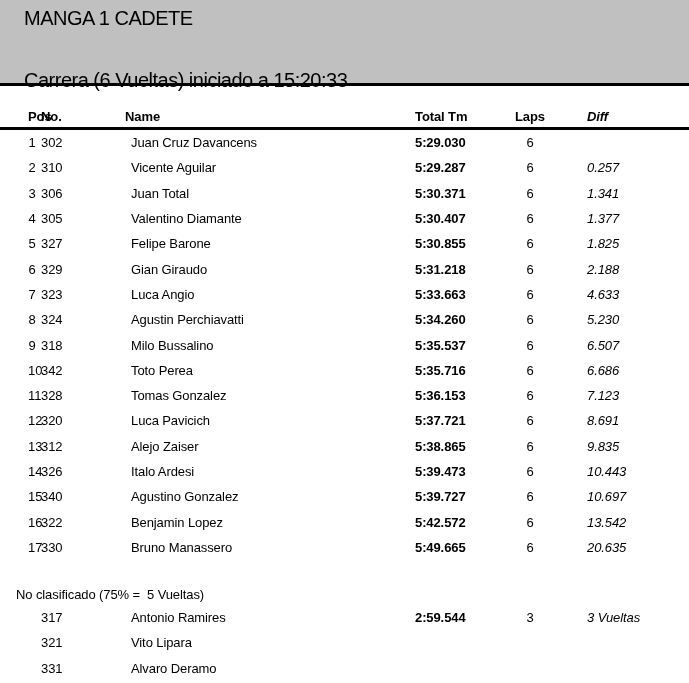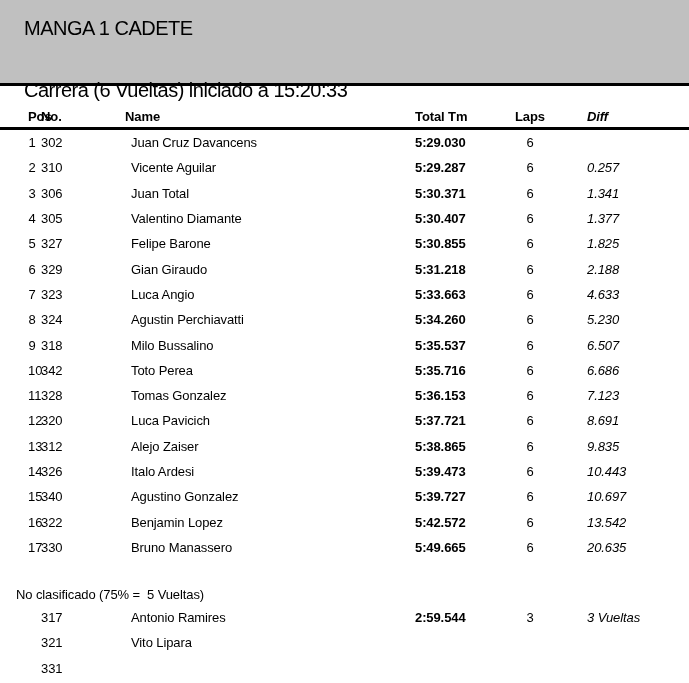--- a/index.html
+++ b/index.html
@@ -9,21 +9,21 @@
     color: #000000;
     font-family: "Liberation Sans", "DejaVu Sans", sans-serif;
     overflow: hidden;
     letter-spacing: -0.1px;
   }
   
   .band {
     height: 86px;
     background: #c0c0c0;
     border-bottom: 3px solid #000000;
-    padding: 16px 0 0 24px;
+    padding: 6px 0 0 24px;
   }
   .band .title {
     font-size: 20px;
     font-weight: 400;
     letter-spacing: -0.5px;
     line-height: 24px;
   }
   .band .subtitle {
     margin-top: 38px;
     font-size: 20px;
@@ -239,18 +239,19 @@
         <span class="td c-pos"></span>
         <span class="td c-no">321</span>
         <span class="td c-name">Vito Lipara</span>
         <span class="td c-total"></span>
         <span class="td c-laps"></span>
         <span class="td c-diff"></span>
       </div>
     <div class="tr">
         <span class="td c-pos"></span>
         <span class="td c-no">331</span>
+        <span class="td c-name">Alvaro Deramo</span>
         <span class="td c-total"></span>
         <span class="td c-laps"></span>
         <span class="td c-diff"></span>
       </div>
   </div>
 </div>
 
 </body></html>

